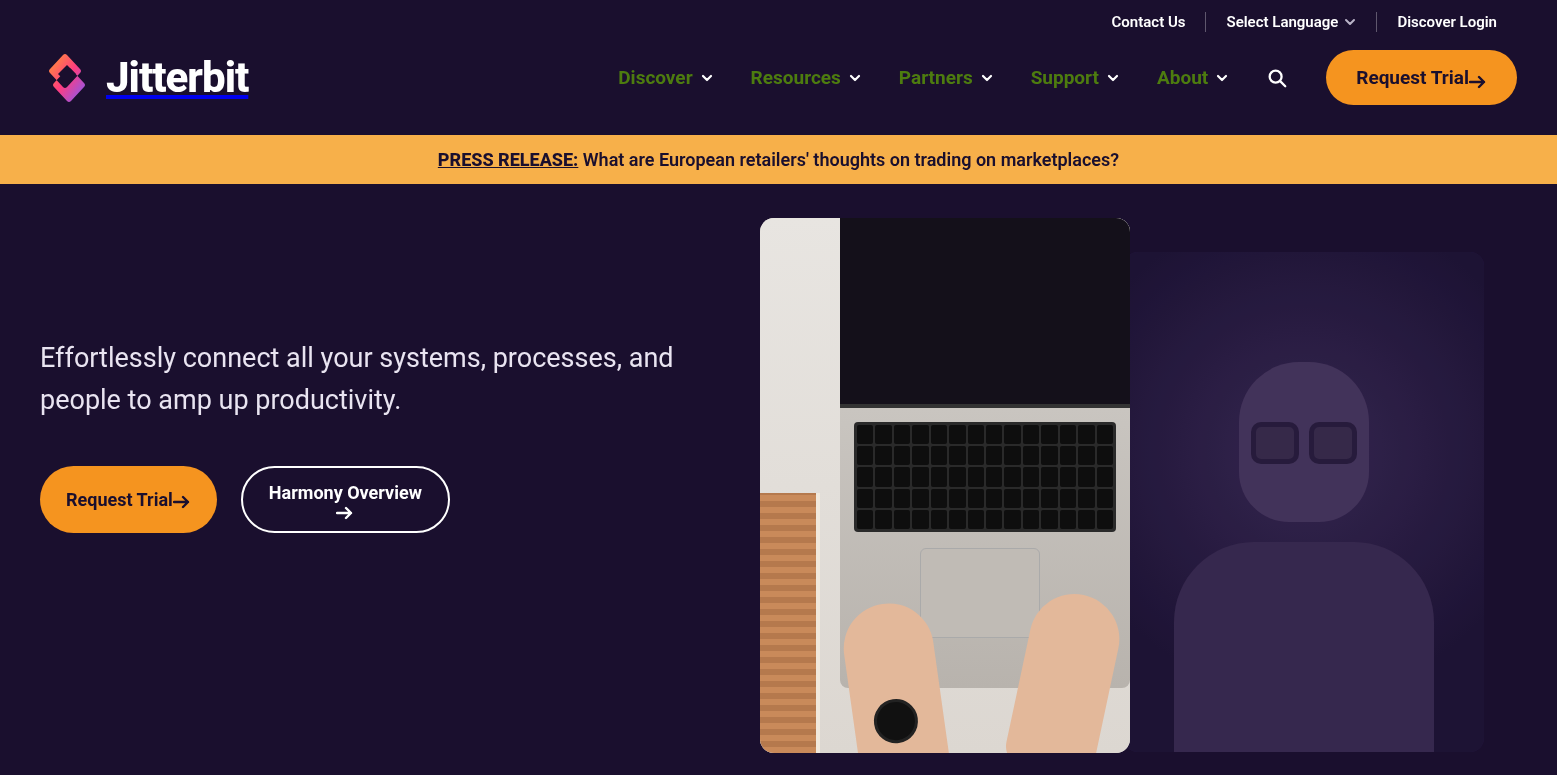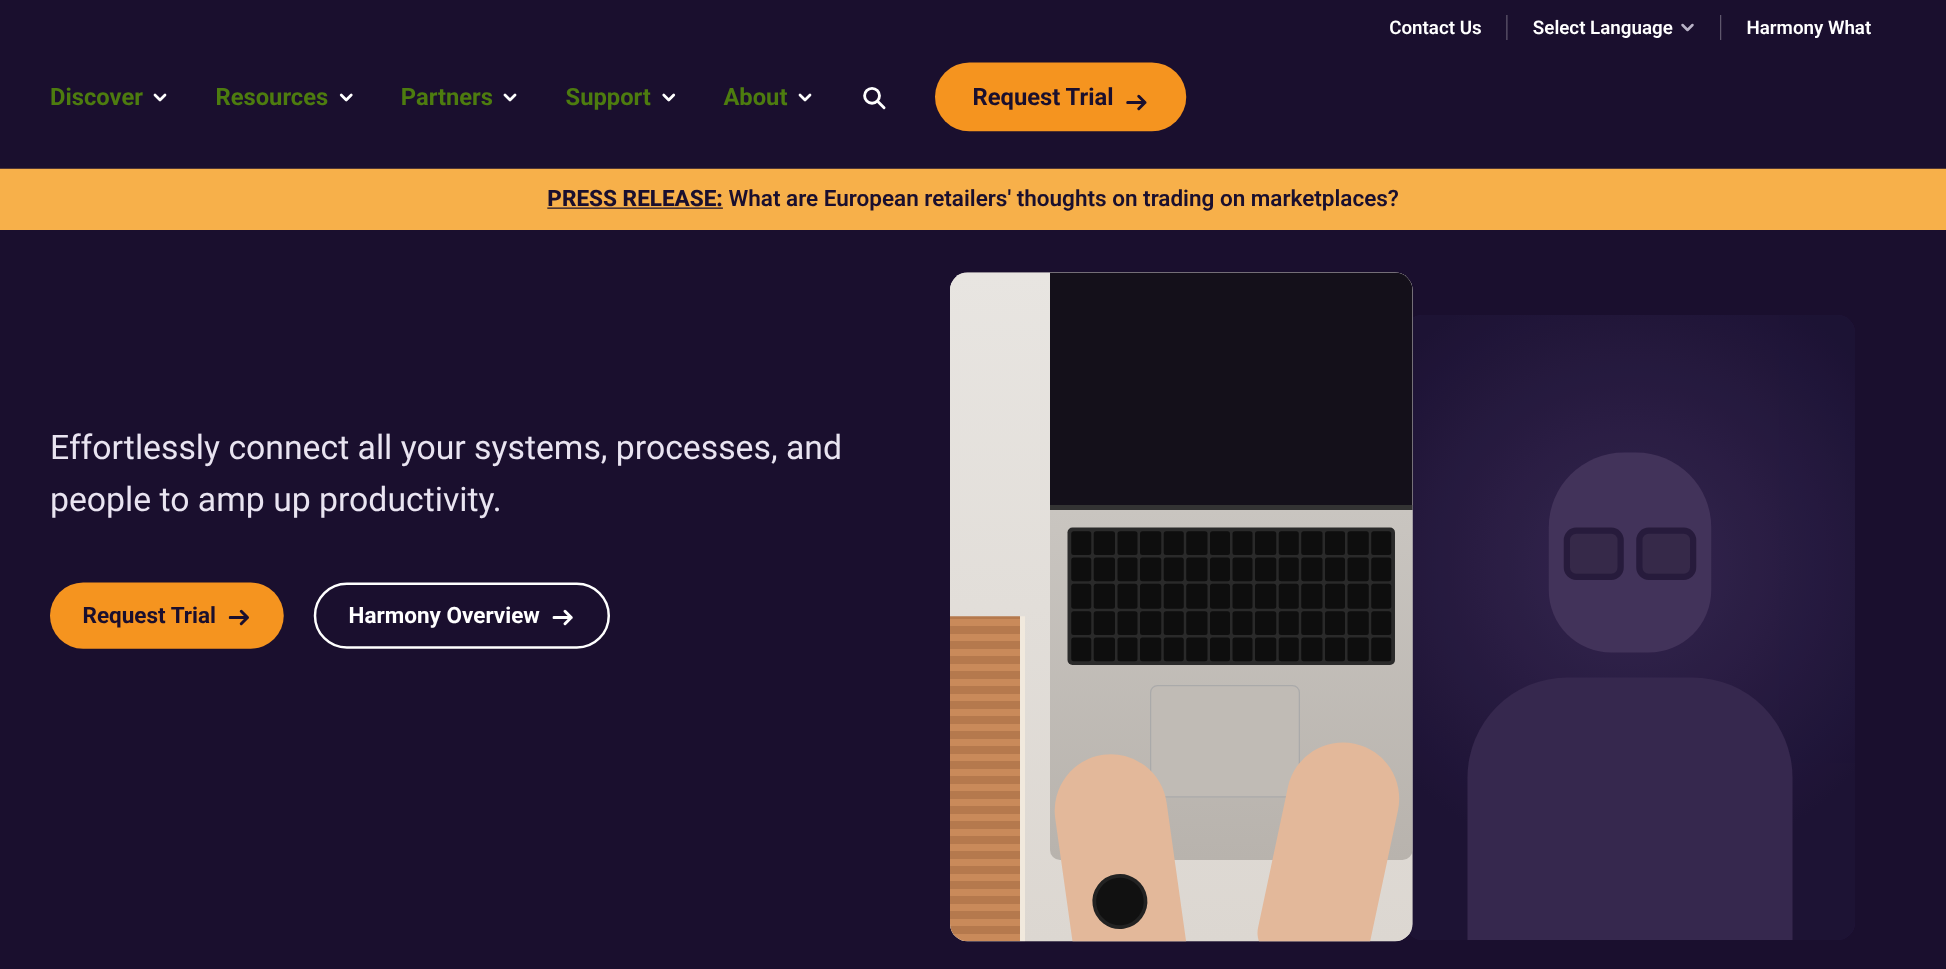--- a/index.html
+++ b/index.html
@@ -75,37 +75,37 @@
   cursor: pointer;
 }
 .search-icon {
   width: 22px;
   height: 22px;
   cursor: pointer;
 }
 .btn {
   display: inline-flex;
   align-items: center;
-  gap: 10px;
   border-radius: 999px;
   font-size: 19px;
   font-weight: 700;
   padding: 16px 30px;
   cursor: pointer;
   border: none;
   background: none;
   text-decoration: none;
 }
 .btn-primary {
   background: #f5941f;
   color: #1a0f2e;
 }
 .btn-outline {
   border: 2px solid #fff;
   color: #fff;
+  flex-direction: column;
 }
 .arrow-right {
   width: 18px;
   height: 14px;
   display: inline-block;
 }
 .press-banner {
   background: #f7b04a;
   color: #1a0f2e;
   text-align: center;
@@ -290,25 +290,42 @@
   <a href="#">
     <span>Select Language</span>
     <span class="chevron-down">
       <svg viewBox="0 0 12 12" fill="none">
           <path d="M2 4l4 4 4-4" stroke="#b9b3c7" stroke-width="2" stroke-linecap="round" stroke-linejoin="round"></path>
         </svg>
     </span>
   </a>
   <span class="divider"></span>
   <a href="#">
-      <span>Harmony What</span>
+      <span>Discover Login</span>
     </a>
 </div>
 
 <div class="header">
+  <a class="logo" href="#">
+    <span class="logo-mark">
+      <svg viewBox="0 0 54 54">
+        <defs>
+          <linearGradient id="g1" x1="0" y1="0" x2="1" y2="1">
+            <stop offset="0%" stop-color="#ff9a2e"></stop>
+            <stop offset="50%" stop-color="#ff3d7f"></stop>
+            <stop offset="100%" stop-color="#7b5cff"></stop>
+          </linearGradient>
+        </defs>
+        <path d="M27 4 L40 18 Q42 20 40 22 L27 36 Q25 38 23 36 L10 22 Q8 20 10 18 L23 4 Q25 2 27 4 Z
+                 M27 50 L14 36 Q12 34 14 32 L27 18 Q29 16 31 18 L44 32 Q46 34 44 36 L31 50 Q29 52 27 50 Z" fill="url(#g1)" fill-rule="evenodd"></path>
+        <path d="M27 14 L36 23 L27 32 L18 23 Z" fill="#1a0f2e"></path>
+      </svg>
+    </span>
+    <span class="logo-text">Jitterbit</span>
+  </a>
 
   <div class="nav">
     <div class="nav-item">
       <span>Discover</span>
       <span class="chevron-down">
           <svg viewBox="0 0 12 12">
             <path d="M2 4l4 4 4-4" stroke="#fff" stroke-width="2.2" fill="none" stroke-linecap="round" stroke-linejoin="round"></path>
           </svg>
         </span>
     </div>

